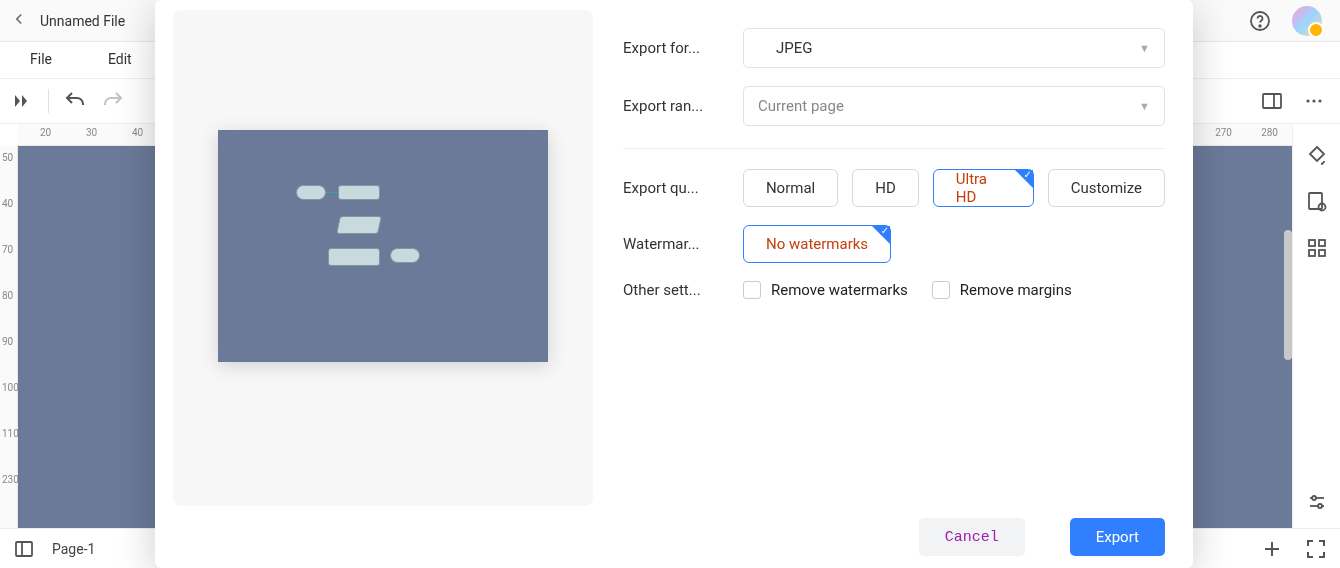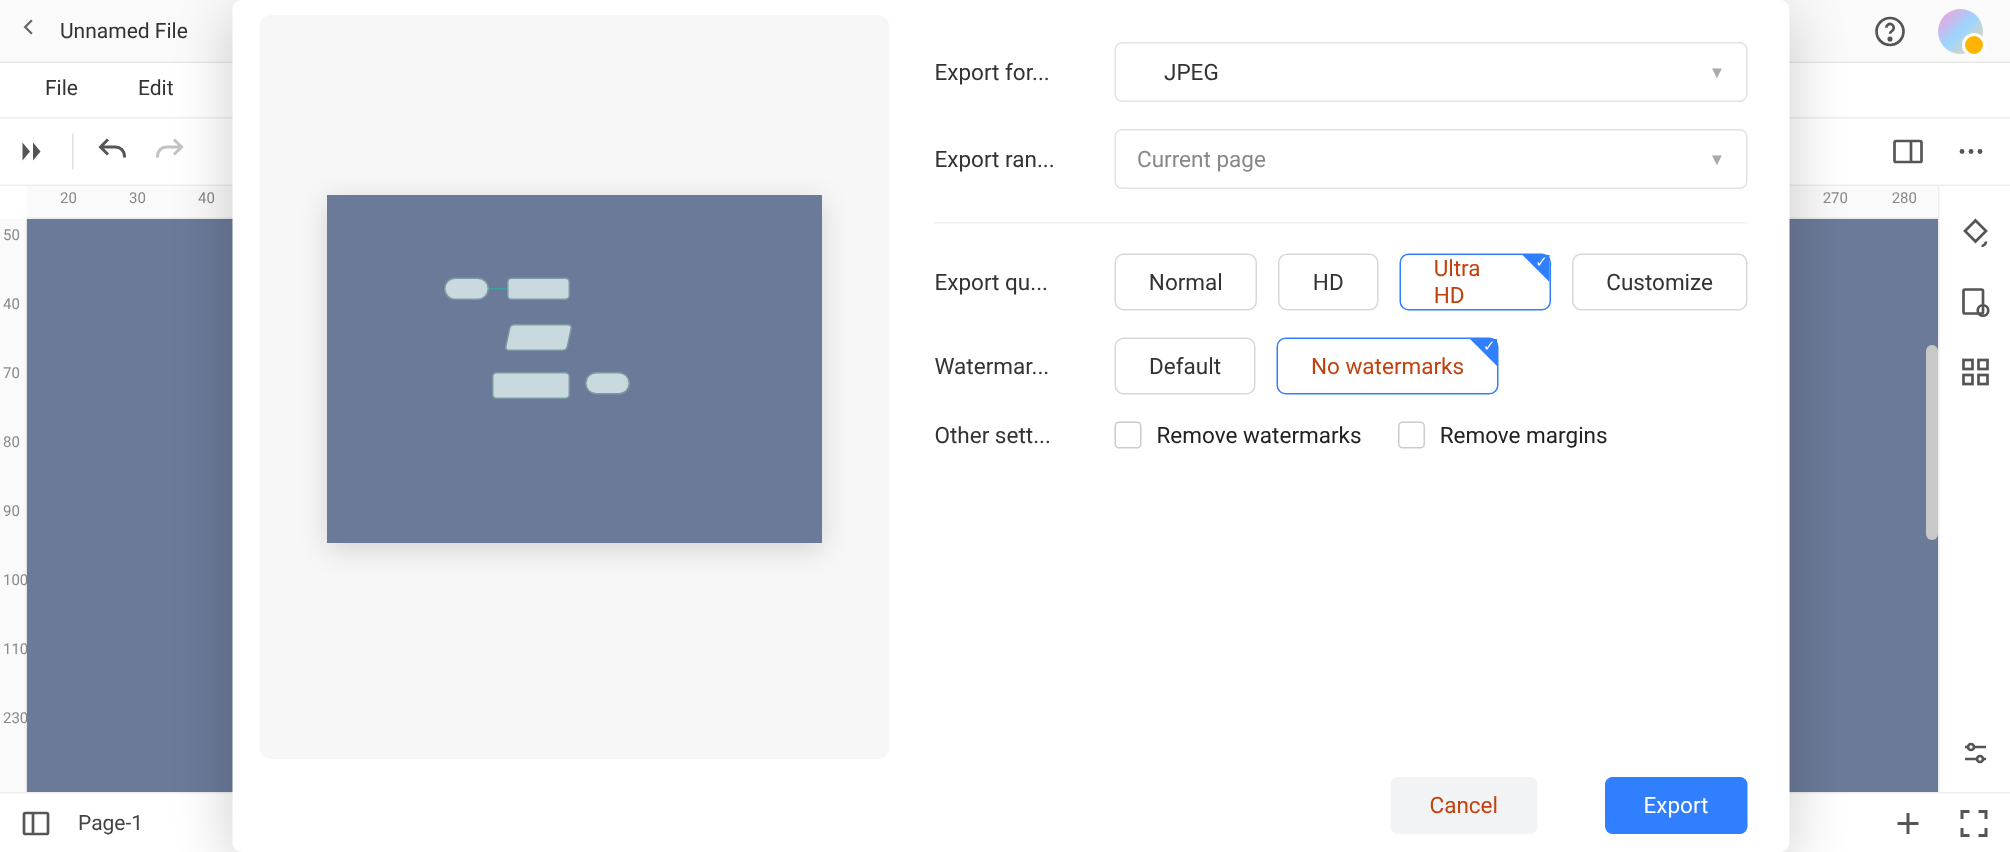--- a/index.html
+++ b/index.html
@@ -9,21 +9,21 @@
 
 .top-bar { position: absolute; top: 0; left: 0; right: 0; height: 42px; display: flex; align-items: center; padding: 0 10px; background: #fafafa; border-bottom: 1px solid #e8e8e8; }
 .back-chev { font-size: 18px; color: #666; margin-right: 12px; cursor: pointer; }
 .file-title { font-size: 14px; color: #333; }
 
 .top-bar-right { position: absolute; top: 0; right: 0; height: 42px; display: flex; align-items: center; gap: 20px; padding: 0 18px; }
 .icon-btn { width: 24px; height: 24px; display: flex; align-items: center; justify-content: center; cursor: pointer; color: #555; }
 .avatar { width: 30px; height: 30px; border-radius: 50%; background: linear-gradient(135deg,#ff9ad6,#9ad6ff,#ffd59a); position: relative; }
 .avatar::after { content:""; position:absolute; bottom:-2px; right:-2px; width:12px; height:12px; background:#ffb400; border-radius:50%; border:2px solid #fff; }
 
-.menu-bar { position: absolute; top: 42px; left: 0; height: 34px; display: flex; align-items: center; gap: 40px; padding: 0 30px; font-size: 14px; color: #333; text-align: center; }
+.menu-bar { position: absolute; top: 42px; left: 0; height: 34px; display: flex; align-items: center; gap: 56px; padding: 0 30px; font-size: 14px; color: #333; text-align: center; }
 
 .tool-row { position: absolute; top: 78px; left: 0; right: 0; height: 46px; border-top: 1px solid #eee; border-bottom: 1px solid #eee; display: flex; align-items: center; padding: 0 10px; gap: 14px; }
 .tool-row .sep { width:1px; height:24px; background:#e0e0e0; }
 .tool-row-right { position: absolute; top: 78px; right: 0; height: 46px; display: flex; align-items: center; padding: 0 14px; gap: 18px; }
 
 .ruler-h { position: absolute; top: 124px; left: 18px; right: 48px; height: 22px; background: #fafafa; border-bottom:1px solid #e8e8e8; font-size:10px; color:#888; }
 .ruler-h span { position:absolute; top:3px; }
 .ruler-v { position: absolute; top: 146px; left: 0; width: 18px; bottom: 40px; background: #fafafa; border-right:1px solid #e8e8e8; font-size:10px; color:#888; }
 .ruler-v span { position:absolute; left:2px; }
 
@@ -60,21 +60,21 @@
 .pill.selected::before { content:"✓"; position:absolute; top:-1px; right:1px; font-size:10px; color:#fff; z-index:2; }
 
 .divider { height:1px; background:#eee; margin:4px 0 2px; }
 
 .check-row { display:flex; align-items:center; gap:24px; }
 .chk { display:flex; align-items:center; gap:10px; cursor:pointer; }
 .chk-box { width:18px; height:18px; border:1.5px solid #ccc; border-radius:3px; background:#fff; }
 
 .modal-footer { height:62px; display:flex; align-items:center; justify-content:flex-end; gap:16px; padding:0 28px; }
 .btn { height:38px; padding:0 26px; border-radius:5px; font-size:15px; cursor:pointer; display:flex; align-items:center; }
-.btn-secondary { background:#f2f3f5; color:#c2410c; }
+.btn-secondary { background:#f2f3f5; color:#a21caf;font-family:Liberation Mono, monospace; }
 .btn-primary { background:#2f7fff; color:#fff;margin-left:29px; }
 
 svg { width:100%; height:100%; }
 </style>
 </head>
 <body>
 
 <div class="app-bg">
 
   <div class="top-bar">
@@ -242,21 +242,20 @@
           <div class="pill">Normal</div>
           <div class="pill">HD</div>
           <div class="pill selected">Ultra HD</div>
           <div class="pill">Customize</div>
         </div>
       </div>
 
       <div class="row">
         <div class="row-label">Watermar...</div>
         <div class="pill-row">
-          <div class="pill">Default</div>
           <div class="pill selected">No watermarks</div>
         </div>
       </div>
 
       <div class="row">
         <div class="row-label">Other sett...</div>
         <div class="check-row">
           <div class="chk">
             <span class="chk-box"></span>
             <span>Remove watermarks</span>

